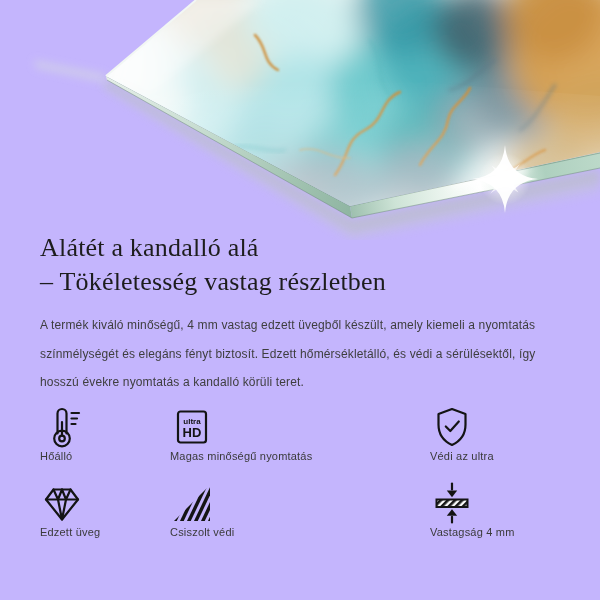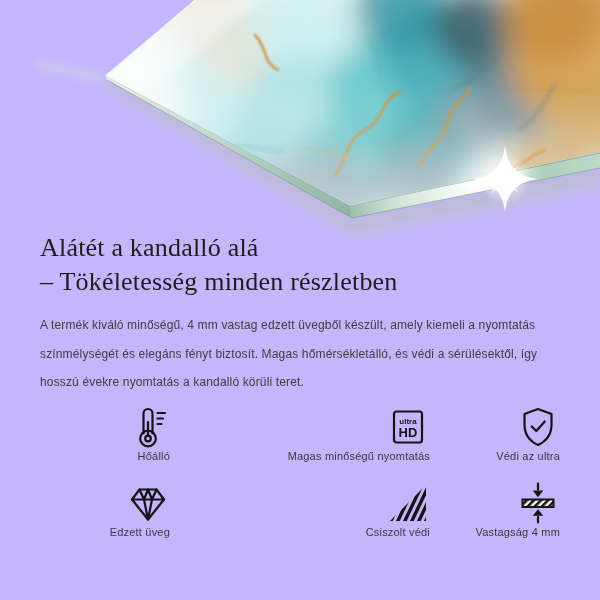--- a/index.html
+++ b/index.html
@@ -6,21 +6,21 @@
   .stage{position:relative;width:600px;height:600px;background:#c4b5fd;overflow:hidden;
          font-family:"Liberation Sans","DejaVu Sans",sans-serif;}
   .hero{position:absolute;left:0;top:0;width:600px;height:240px;display:block;}
   .heading{position:absolute;left:40px;top:231px;margin:0;
            font-family:"Liberation Serif","DejaVu Serif",serif;
            font-size:26px;line-height:34px;font-weight:400;color:#1d1d1d;letter-spacing:.2px;}
   .desc{position:absolute;left:40px;top:311px;width:520px;
         font-size:12px;line-height:28.6px;color:#3e3e3e;letter-spacing:.15px;}
   .features{position:absolute;left:40px;top:403px;width:520px;
             display:grid;grid-template-columns:130px 260px 130px;row-gap:17px;}
-  .feature{display:flex;flex-direction:column;align-items:flex-end;}
+  .feature{display:flex;flex-direction:column;align-items:flex-start;}
   .icon-box{height:46px;display:flex;align-items:flex-end;justify-content:center;}
   .icon-box svg{display:block;}
   .flabel{margin-top:1px;font-size:11px;color:#3a3a3a;letter-spacing:.2px;white-space:nowrap;}
   .ic{stroke:#141414;stroke-width:2.2;fill:none;stroke-linecap:round;stroke-linejoin:round;}
 </style>
 </head>
 <body>
 
 <div class="stage">
 
@@ -138,26 +138,26 @@
 
     <g>
       <circle cx="505" cy="179" r="26" fill="url(#glowG)"></circle>
       <path d="M505,145 Q507.5,176 538,179 Q507.5,182 505,213 Q502.5,182 472,179 Q502.5,176 505,145 Z" fill="#ffffff" opacity=".95"></path>
       <path d="M505,158 Q506.5,177 524,179 Q506.5,181 505,200 Q503.5,181 486,179 Q503.5,177 505,158 Z" fill="#ffffff" opacity=".7" transform="rotate(45 505 179)"></path>
     </g>
   </svg>
 
   <h1 class="heading">
     <div>Alátét a kandalló alá</div>
-    <div>– Tökéletesség minden részletben</div>
+    <div>– Tökéletesség vastag részletben</div>
   </h1>
 
   <div class="desc">
     <div>A termék kiváló minőségű, 4 mm vastag edzett üvegből készült, amely kiemeli a nyomtatás</div>
-    <div>színmélységét és elegáns fényt biztosít. Magas hőmérsékletálló, és védi a sérülésektől, így</div>
+    <div>színmélységét és elegáns fényt biztosít. Edzett hőmérsékletálló, és védi a sérülésektől, így</div>
     <div>hosszú évekre nyomtatás a kandalló körüli teret.</div>
   </div>
 
   <div class="features">
 
     <div class="feature">
       <div class="icon-box">
         <svg width="44" height="44" viewBox="0 0 44 44">
           <path class="ic" d="M17.5,28.5 V8.5 a4.5,4.5 0 0 1 9,0 V28.5"></path>
           <circle class="ic" cx="22" cy="33.5" r="7.8"></circle>

